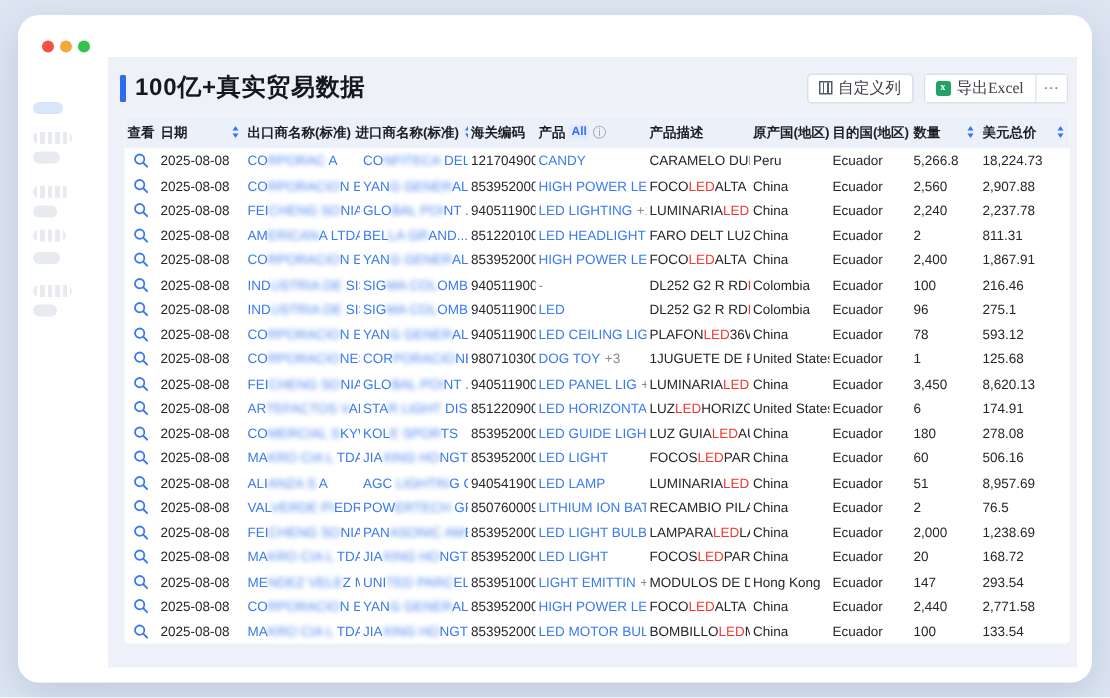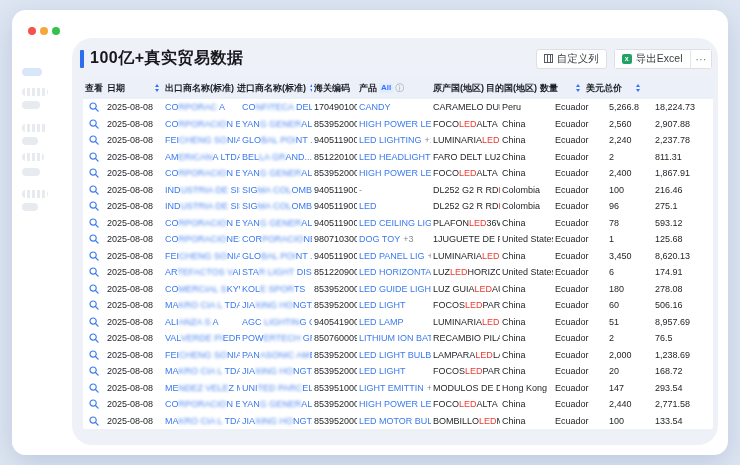--- a/index.html
+++ b/index.html
@@ -14,31 +14,31 @@
   .dot.r { left:16px; background:#f4534b; }
   .dot.y { left:28px; background:#f6a73c; }
   .dot.g { left:40px; background:#35c24c; }
   
   .sidebar { position:absolute; left:0; top:28px; width:60px; bottom:0; background:#fff; padding:20px 0 0 10px; }
   .sk { height:8px; border-radius:4px; background:#e7eaef; }
   .sk.blue { background:#d8e6fa; }
   .sk.dash { background:repeating-linear-gradient(90deg,#e7eaef 0 3px,transparent 3px 5px); }
   
   .panel { position:absolute; left:60px; top:28px; width:646px; height:407px;
-           background:#eef1f7; border-radius:20px; }
+           background:#eef1f7; border-radius:0; }
   .page-header { display:flex; align-items:center; justify-content:space-between; padding:10px 6px 8px 8px; }
   .title-wrap { display:flex; align-items:center; gap:6px; }
   .title-accent { width:4px; height:18px; border-radius:1px; background:#2f6bf0; }
   h1.page-title { font-size:16px; font-weight:bold; color:#16181d; letter-spacing:.5px; }
   .actions { display:flex; gap:7px; }
   .btn { display:flex; align-items:center; gap:4px; height:20px; padding:0 7px; background:#fff;
          border:1px solid #dcdfe6; border-radius:3px; font-size:10.5px; color:#3c4046; cursor:pointer;
          font-family:inherit; }
   .btn-group { display:flex; align-items:stretch; background:#fff; border:1px solid #dcdfe6; border-radius:3px; height:20px; }
-  .btn-group .btn { border:none; height:100%; border-radius:0; }
+  .btn-group .btn { border:none; height:100%; border-radius:0;font-family:Liberation Serif, serif; }
   .btn-group .btn.more { border-left:1px solid #e3e6eb; padding:0 5px; color:#7b8088; }
   .btn.primary { background:#2f6bf0; border-color:#2f6bf0; color:#fff; }
   .icon-columns { width:9px; height:9px; border:1px solid #565b63;
       background:linear-gradient(90deg,transparent 0 1.5px,#565b63 1.5px 2.5px,transparent 2.5px 4.5px,#565b63 4.5px 5.5px,transparent 5.5px); }
   .icon-excel { width:10px; height:10px; border-radius:2px; background:#21a366; color:#fff;
       font-size:7px; font-weight:bold; display:flex; align-items:center; justify-content:center; line-height:1; }
   .icon-doc { width:7px; height:9px; border:1px solid #fff; border-radius:1px; position:relative; }
   .icon-doc:after { content:""; position:absolute; left:1px; top:2px; width:3px; height:1px; background:#fff; box-shadow:0 2px 0 #fff; }
   
   .table-card { margin:0 5px 0 11px; background:#fff; border-radius:3px; overflow:hidden; }
@@ -138,20 +138,23 @@
               </span>
             </div>
             <div class="th col-hs">
               <span class="hlabel">海关编码</span>
             </div>
             <div class="th col-product">
               <span class="hlabel">产品</span>
               <span class="badge-all">All</span>
               <span class="info-i">ⓘ</span>
             </div>
+            <div class="th col-desc">
+              <span class="hlabel">产品描述</span>
+            </div>
             <div class="th col-origin">
               <span class="hlabel">原产国(地区)</span>
             </div>
             <div class="th col-dest">
               <span class="hlabel">目的国(地区)</span>
             </div>
             <div class="th col-qty">
               <span class="hlabel">数量</span>
               <span class="spacer"></span>
               <span class="sort">
@@ -178,21 +181,21 @@
                   </svg>
                 </button>
               </div>
               <div class="td col-date">2025-08-08</div>
               <div class="td col-importer">
                 <span><span class="link">CO</span><span class="link blur">RPORAC</span><span class="link"> A</span></span>
               </div>
               <div class="td col-exporter">
                 <span><span class="link">CO</span><span class="link blur">NFITECA</span><span class="link"> DEL ...</span></span>
               </div>
-              <div class="td col-hs">170490100</div>
+              <div class="td col-hs">121704900</div>
               <div class="td col-product">
                 <span class="link">CANDY</span>
               </div>
               <div class="td col-desc">
                 <span>CARAMELO DURO F</span>
               </div>
               <div class="td col-origin">Peru</div>
               <div class="td col-dest">Ecuador</div>
               <div class="td col-qty">5,266.8</div>
               <div class="td col-price">18,224.73</div>

